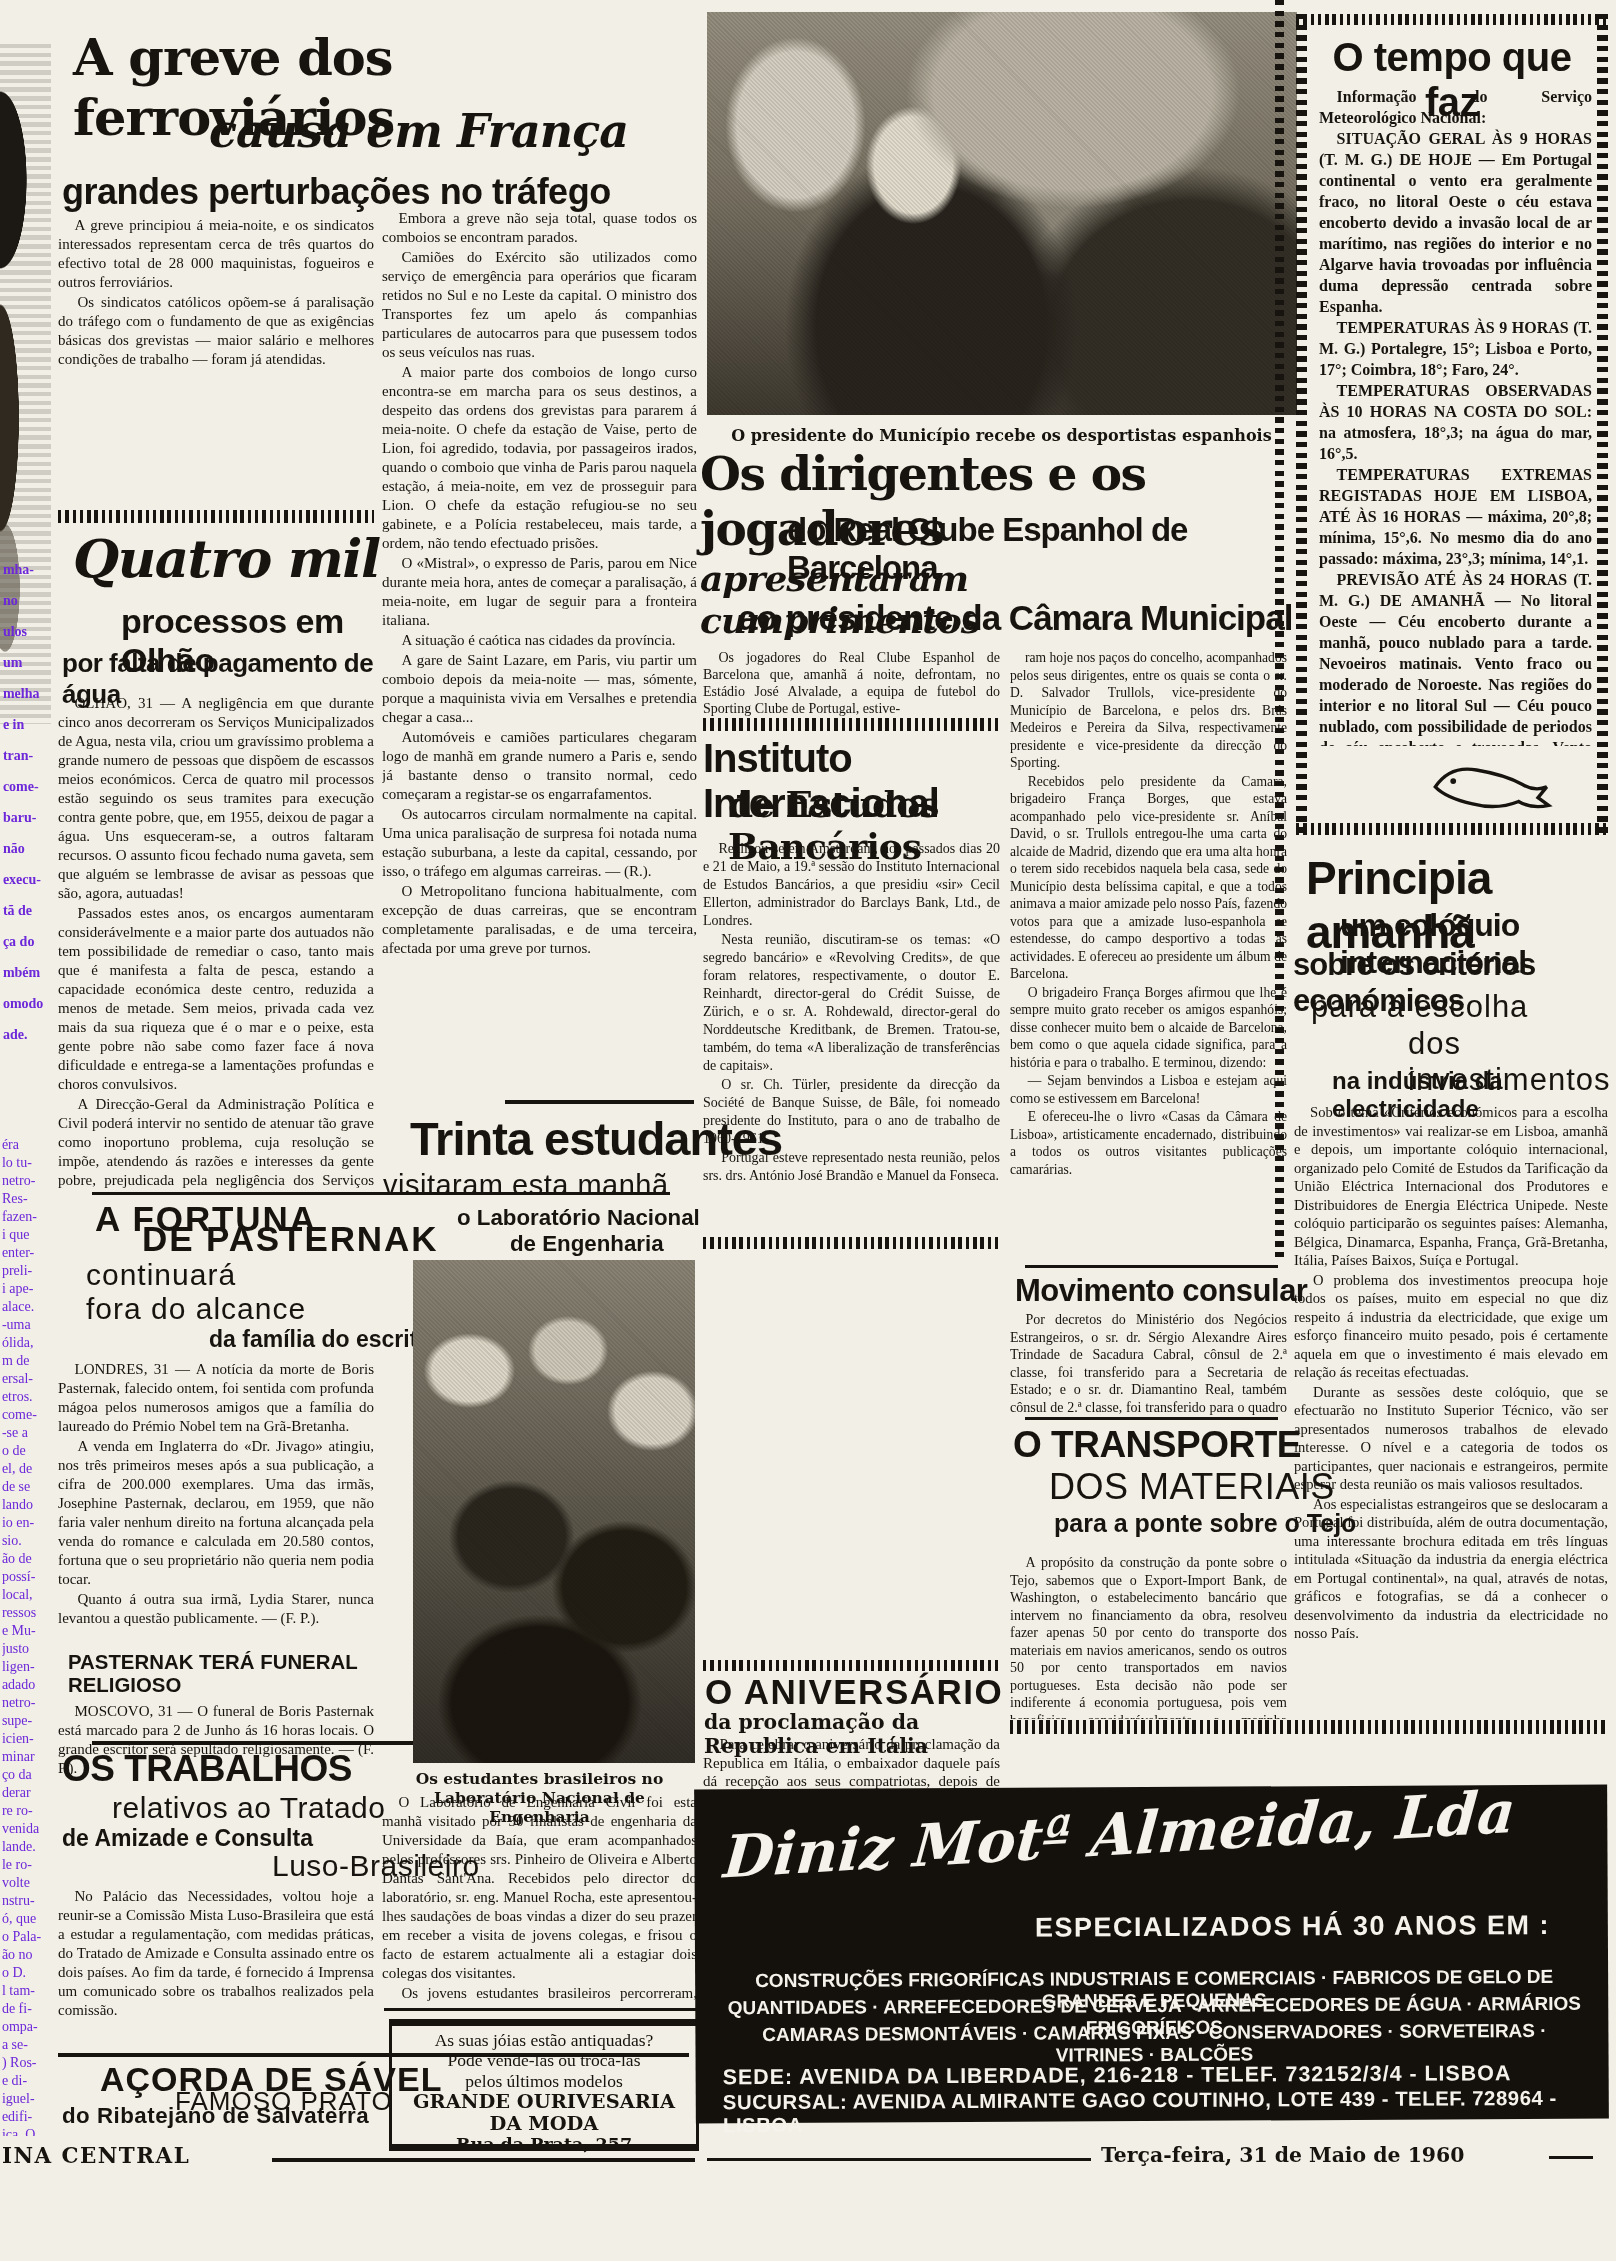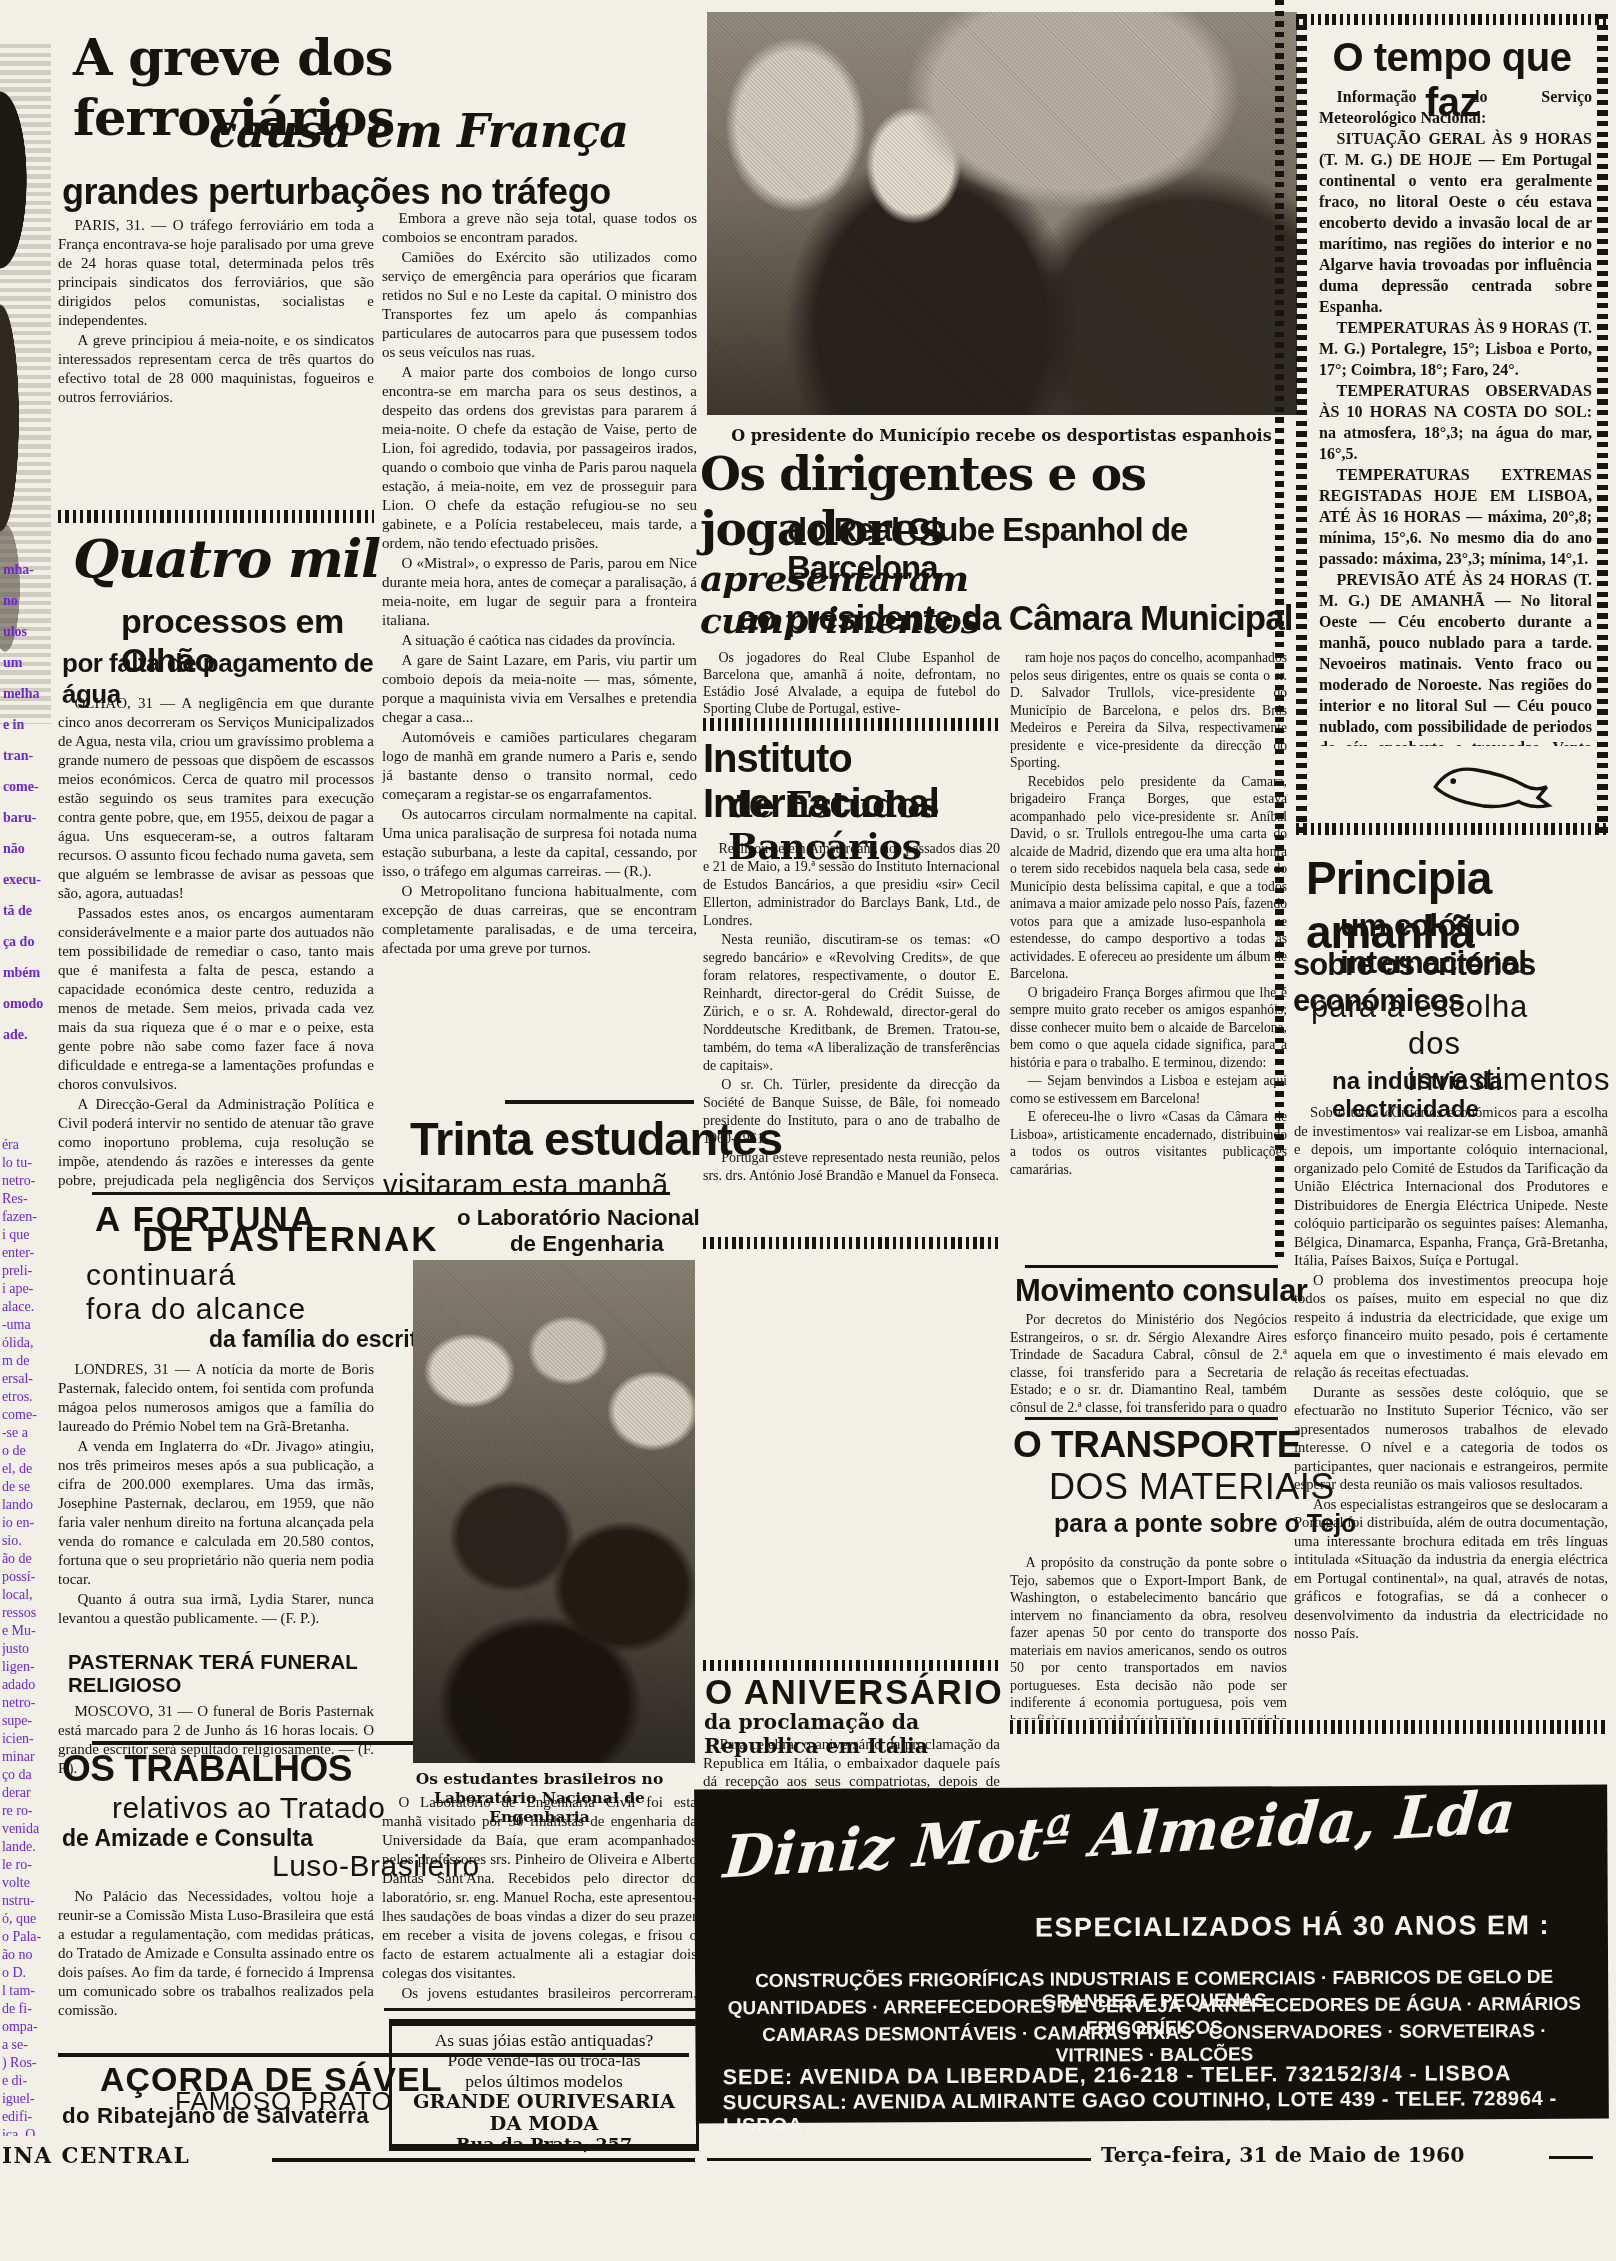--- a/index.html
+++ b/index.html
@@ -124,22 +124,22 @@
 iguel-
 edifi-
 ica. O
 lidade</div>
 
   <div class="abs serifhead tight" style="left:73px;top:27px;width:627px;font-size:51px;font-weight:bold;">A greve dos ferroviários</div>
   <div class="abs serifhead tight" style="left:209px;top:104px;width:491px;font-size:46px;font-weight:bold;font-style:italic;">causa em França</div>
   <div class="abs sans" style="left:62px;top:171px;width:636px;font-size:36px;font-weight:bold;letter-spacing:-0.5px;">grandes perturbações no tráfego</div>
 
   <div class="abs body" style="left:58px;top:216px;width:316px;height:291px;">
-      <p>PARIS, 31. — O tráfego ferroviário em toda a França encontrava-se hoje paralisado por uma greve de 24 horas quase total, determinada pelos três principais sindicatos dos ferroviários, que são dirigidos pelos comunistas, socialistas e independentes.</p>
       <p>A greve principiou á meia-noite, e os sindicatos interessados representam cerca de três quartos do efectivo total de 28 000 maquinistas, fogueiros e outros ferroviários.</p>
+      <p>Os sindicatos católicos opõem-se á paralisação do tráfego com o fundamento de que as exigências básicas dos grevistas — maior salário e melhores condições de trabalho — foram já atendidas.</p>
     </div>
   <div class="abs stripes" style="left:58px;top:510px;width:316px;height:12.6px;"></div>
 
   <div class="abs serifhead" style="left:73px;top:527px;width:316px;font-size:53px;font-weight:bold;font-style:italic;letter-spacing:-1.5px;">Quatro mil</div>
   <div class="abs sans" style="left:121px;top:602px;width:272px;font-size:34px;font-weight:bold;letter-spacing:-0.5px;">processos em Olhão</div>
   <div class="abs sans" style="left:62px;top:648px;width:316px;font-size:26px;font-weight:bold;letter-spacing:-0.5px;">por falta de pagamento de água</div>
   <div class="abs body" style="left:58px;top:694px;width:316px;height:495px;">
       <p>OLHÃO, 31 — A negligência em que durante cinco anos decorreram os Serviços Municipalizados de Agua, nesta vila, criou um gravíssimo problema a grande numero de pessoas que dispõem de escassos meios económicos. Cerca de quatro mil processos estão seguindo os seus tramites para execução contra gente pobre, que, em 1955, deixou de pagar a água. Uns esqueceram-se, a outros faltaram recursos. O assunto ficou fechado numa gaveta, sem que alguém se lembrasse de avisar as pessoas que são, agora, autuadas!</p>
       <p>Passados estes anos, os encargos aumentaram considerávelmente e a maior parte dos autuados não tem possibilidade de remediar o caso, tanto mais que é manifesta a falta de pesca, estando a capacidade económica deste centro, reduzida a menos de metade. Sem meios, privada cada vez mais da sua riqueza que é o mar e o peixe, esta gente pobre não sabe como fazer face á nova dificuldade e entrega-se a lamentações profundas e choros convulsivos.</p>
       <p>A Direcção-Geral da Administração Política e Civil poderá intervir no sentido de atenuar tão grave como inoportuno problema, cuja resolução se impõe, atendendo ás razões e interesses da gente pobre, prejudicada pela negligência dos Serviços Municipalizados de Agua.</p>

